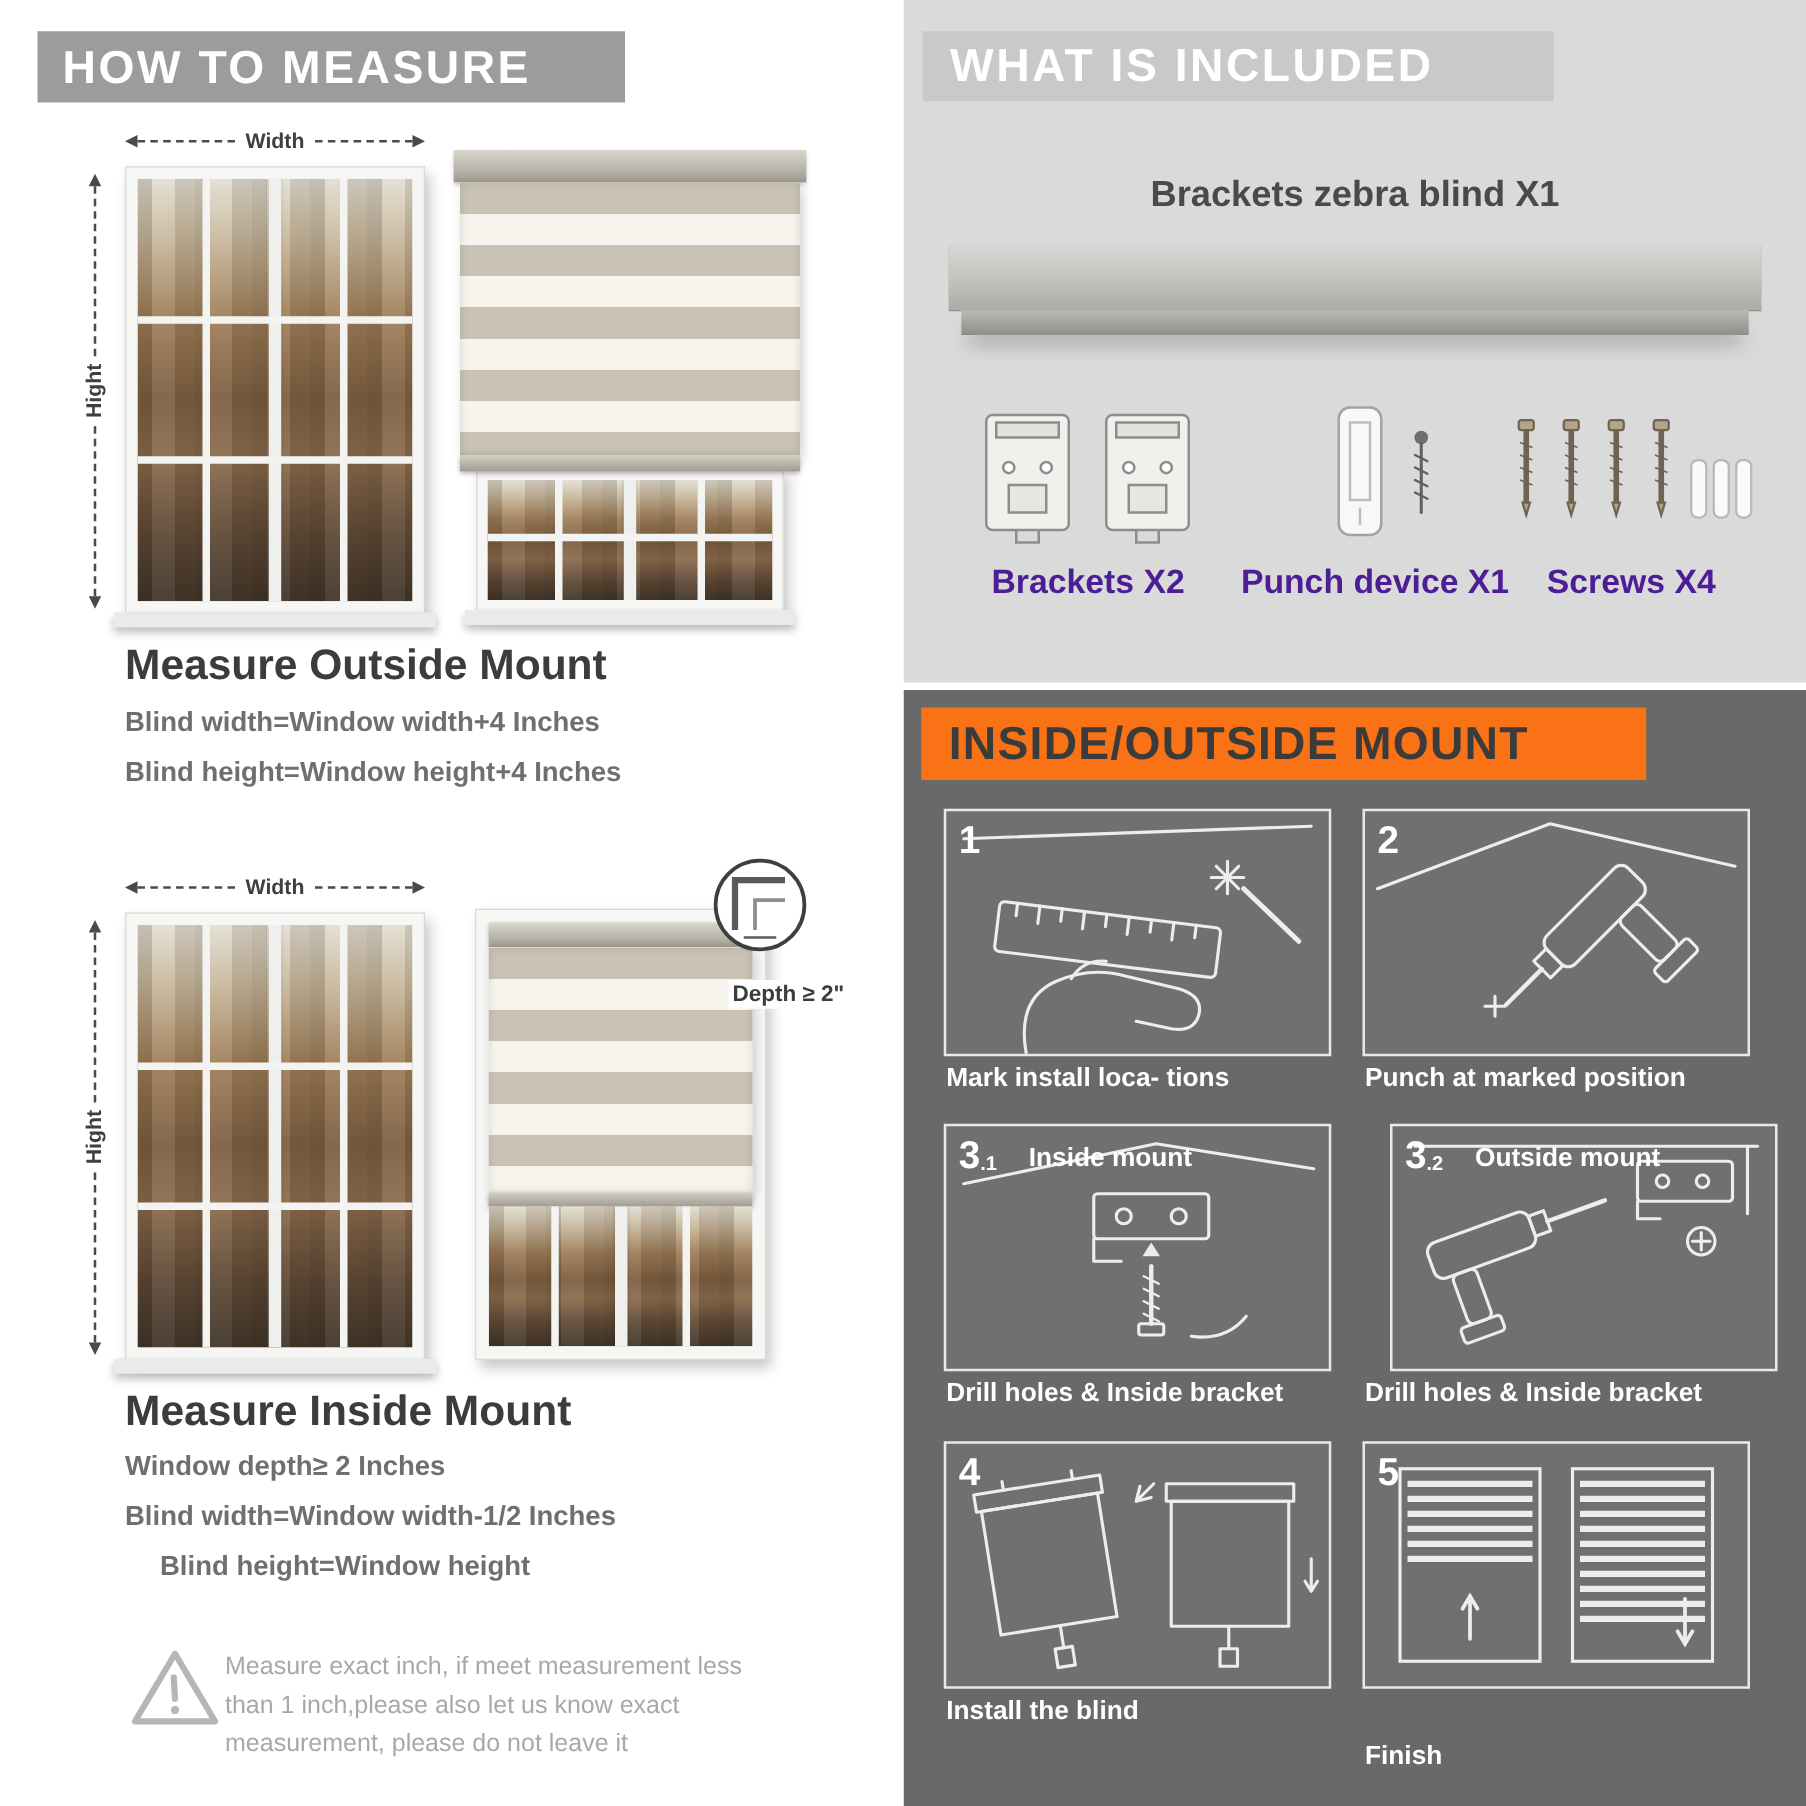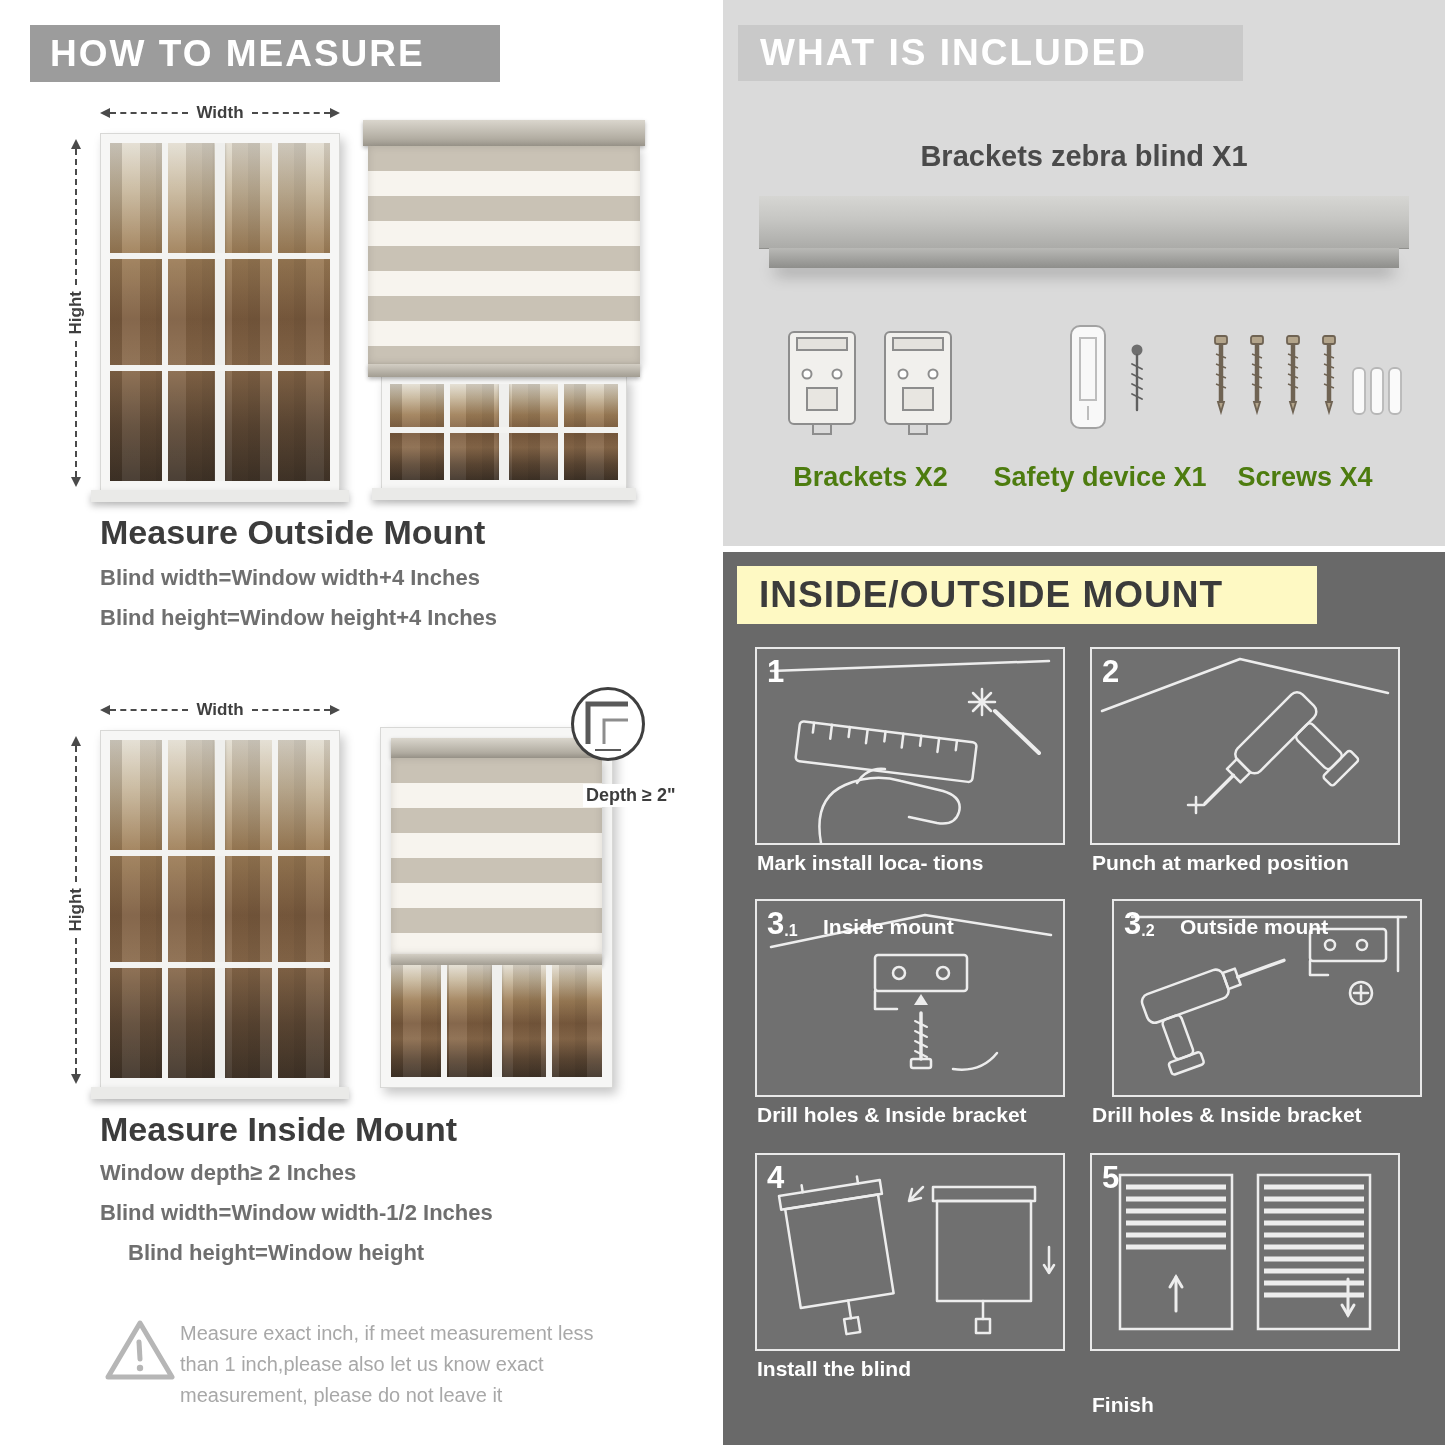--- a/index.html
+++ b/index.html
@@ -57,25 +57,25 @@
   .inc-header{position:absolute;left:15px;top:25px;width:505px;height:56px;background:#c9c9c9;color:#ffffff;
     font-size:37px;font-weight:bold;line-height:56px;padding-left:22px;letter-spacing:2px;box-sizing:border-box;}
   .inc-product{position:absolute;left:0;top:140px;width:722px;text-align:center;
     font-size:29px;font-weight:bold;color:#4a4a4a;}
   .headrail{position:absolute;left:36px;top:196px;width:650px;height:52px;
     background:linear-gradient(180deg,#d6d6d3 0%,#c6c6c3 45%,#ababa8 100%);
     box-shadow:0 1px 0 #90908d;}
   .headrail-lip{position:absolute;left:46px;top:248px;width:630px;height:20px;
     background:linear-gradient(180deg,#b9b9b6,#8e8e8b);
     box-shadow:0 12px 16px -6px rgba(0,0,0,0.35);}
-  .inc-label{position:absolute;top:462px;font-size:27px;font-weight:bold;color:#4d7c0f;text-align:center;}
+  .inc-label{position:absolute;top:450px;font-size:27px;font-weight:bold;color:#4c1d95;text-align:center;}
 
   
   .mount-panel{background:#696969;}
-  .mount-header{position:absolute;left:14px;top:14px;width:580px;height:58px;background:#fef9c3;color:#3b3b3b;
+  .mount-header{position:absolute;left:14px;top:14px;width:580px;height:58px;background:#f97316;color:#3b3b3b;
     font-size:37px;font-weight:bold;line-height:58px;padding-left:22px;letter-spacing:1px;box-sizing:border-box;}
   .step-box{position:absolute;width:310px;height:198px;border:2px solid #e9e9e9;box-sizing:border-box;
     background:rgba(255,255,255,0.05);}
   .step-art{position:absolute;left:0;top:0;width:100%;height:100%;}
   .step-num{position:absolute;top:5px;left:10px;color:#ffffff;font-weight:bold;font-size:31px;}
   .step-num .sub{font-size:16px;position:relative;top:2px;}
   .step-label{position:absolute;top:14px;left:66px;color:#ffffff;font-weight:bold;font-size:21px;}
   .step-caption{position:absolute;color:#ffffff;font-weight:bold;font-size:21px;width:306px;}
 </style>
 </head>
@@ -247,21 +247,21 @@
           <path d="M121 74 L124 84 L127 74 Z"></path>
       </g>
       <g fill="rgba(255,255,255,0.85)" stroke="#b7b7b7" stroke-width="1.8">
         <rect x="148" y="40" width="12" height="46" rx="5"></rect>
         <rect x="166" y="40" width="12" height="46" rx="5"></rect>
         <rect x="184" y="40" width="12" height="46" rx="5"></rect>
       </g>
     </svg>
 
     <div class="inc-label" style="left:55px;width:185px;">Brackets X2</div>
-    <div class="inc-label" style="left:252px;width:250px;">Safety device X1</div>
+    <div class="inc-label" style="left:252px;width:250px;">Punch device X1</div>
     <div class="inc-label" style="left:482px;width:200px;">Screws X4</div>
   </div>
 
   <div class="abs mount-panel" style="left:723px;top:552px;width:722px;height:893px;">
     <div class="mount-header">INSIDE/OUTSIDE MOUNT</div>
 
     <div class="step-box" style="left:32px;top:95px;">
       <svg class="step-art" viewBox="0 0 306 194">
         <g stroke="#ededed" stroke-width="2.5" fill="none" stroke-linecap="round" stroke-linejoin="round">
           <line x1="14" y1="22" x2="292" y2="12"></line>

